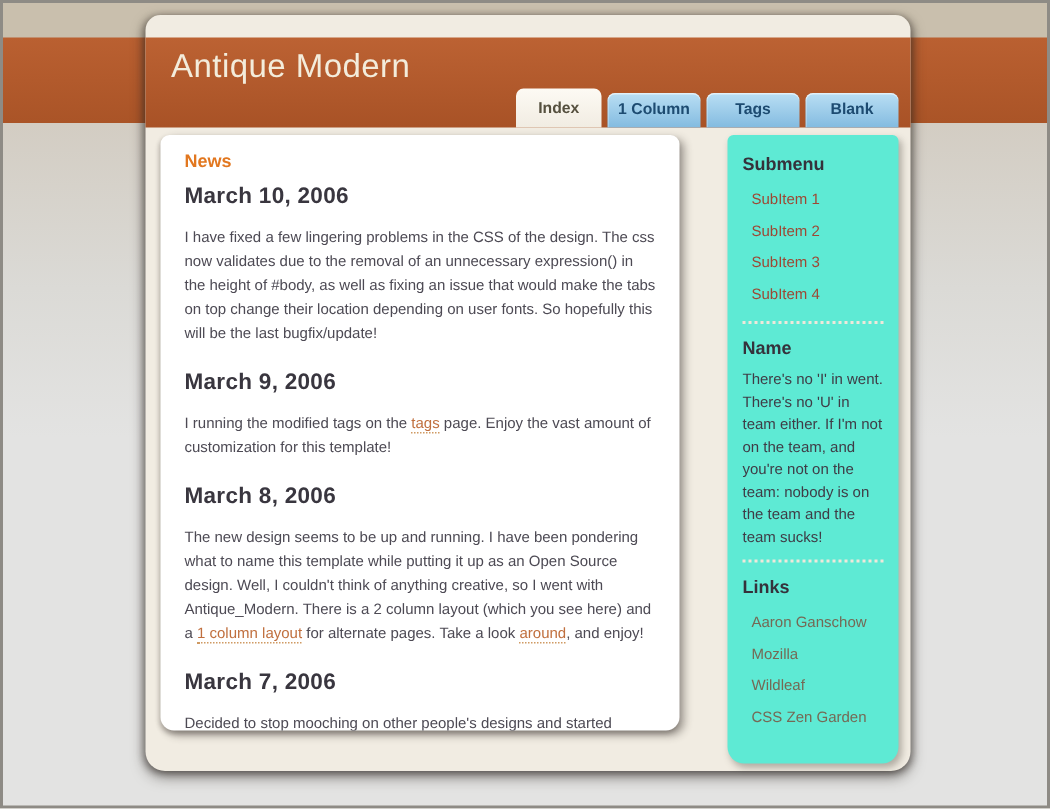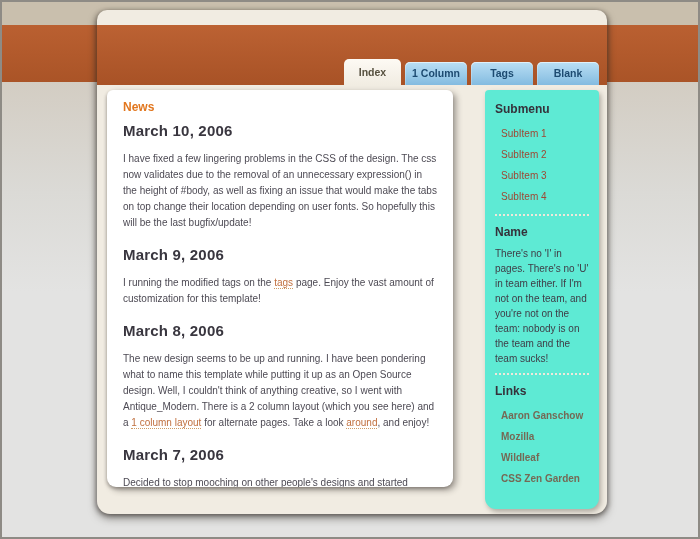--- a/index.html
+++ b/index.html
@@ -148,21 +148,20 @@
     line-height: 20px;
     text-decoration: none;
     cursor: pointer;
   }
   .sidebar ul.links-list li a {
     color: #756955;
     font-size: 10px;
     line-height: 21px;
     text-decoration: none;
     cursor: pointer;
-    font-weight: bold;
   }
   .sep {
     border-top: 2px dotted #efe8da;
     margin: 7px 0 9px;
   }
   .quote-text {
     color: #3f3c46;
     font-size: 10px;
     line-height: 15px;
     margin: 0 0 4px;
@@ -180,20 +179,21 @@
   }
 </style>
 </head>
 <body>
 
 <div class="frame">
   <div class="band"></div>
 
   <div class="card">
     <div class="card-header">
+      <h1 class="site-title">Antique Modern</h1>
       <nav class="tabs">
         <a class="tab active">Index</a>
         <a class="tab blue">1 Column</a>
         <a class="tab blue">Tags</a>
         <a class="tab blue">Blank</a>
       </nav>
     </div>
 
     <div class="card-body">
 
@@ -218,21 +218,21 @@
         <ul class="submenu-list">
           <li><a>SubItem 1</a></li>
           <li><a>SubItem 2</a></li>
           <li><a>SubItem 3</a></li>
           <li><a>SubItem 4</a></li>
         </ul>
 
         <div class="sep"></div>
 
         <h3>Name</h3>
-        <p class="quote-text"><span>There's no 'I' in pages.</span> <span>There's no 'U' in team either.</span> <span>If I'm not on the team, and you're not on the team: nobody is on the team and the team sucks!</span></p>
+        <p class="quote-text"><span>There's no 'I' in went.</span> <span>There's no 'U' in team either.</span> <span>If I'm not on the team, and you're not on the team: nobody is on the team and the team sucks!</span></p>
 
         <div class="sep"></div>
 
         <h3>Links</h3>
         <ul class="links-list">
           <li><a>Aaron Ganschow</a></li>
           <li><a>Mozilla</a></li>
           <li><a>Wildleaf</a></li>
           <li><a>CSS Zen Garden</a></li>
         </ul>

